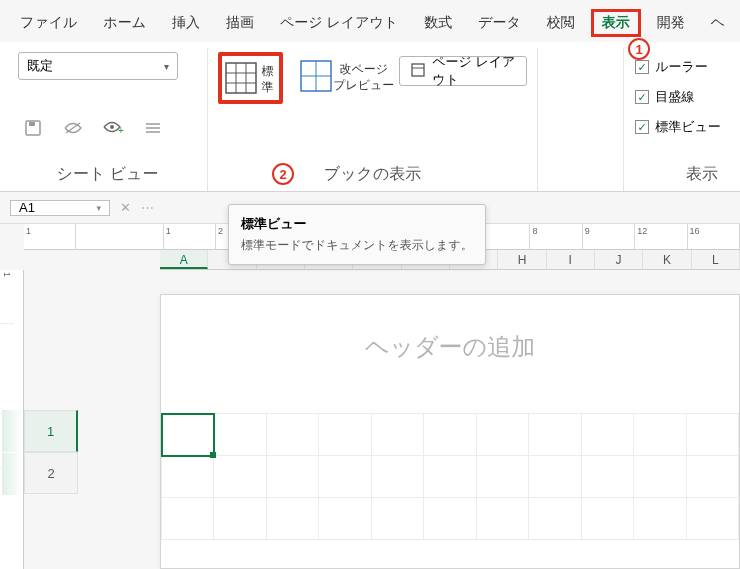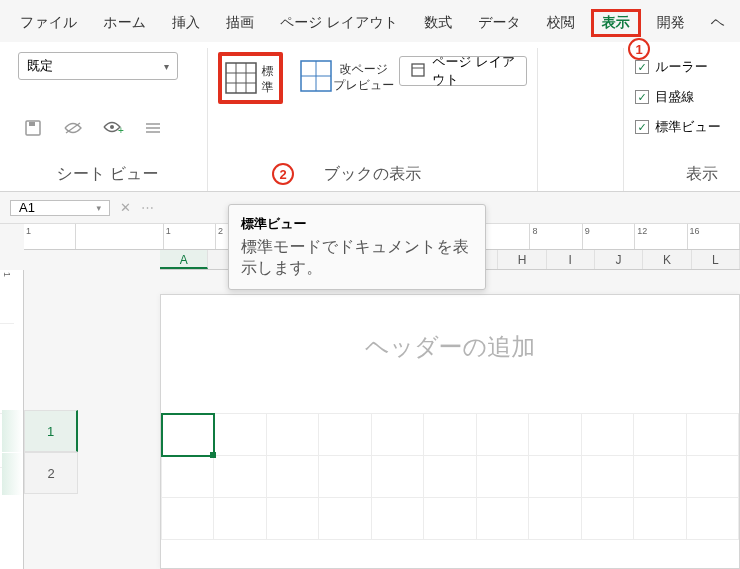--- a/index.html
+++ b/index.html
@@ -178,21 +178,21 @@
     box-shadow: 0 2px 6px rgba(0,0,0,0.15);
     padding: 10px 12px;
     z-index: 40;
   }
   .tooltip .tt-title {
     font-weight: bold;
     font-size: 13px;
     margin-bottom: 4px;
   }
   .tooltip .tt-body {
-    font-size: 16px;
+    font-size: 12px;
     color: #555;
   }
   
   .fxrow {
     display: flex;
     align-items: center;
     height: 32px;
     background: #f6f6f6;
     border-bottom: 1px solid #ddd;
     padding-right: 6px;

